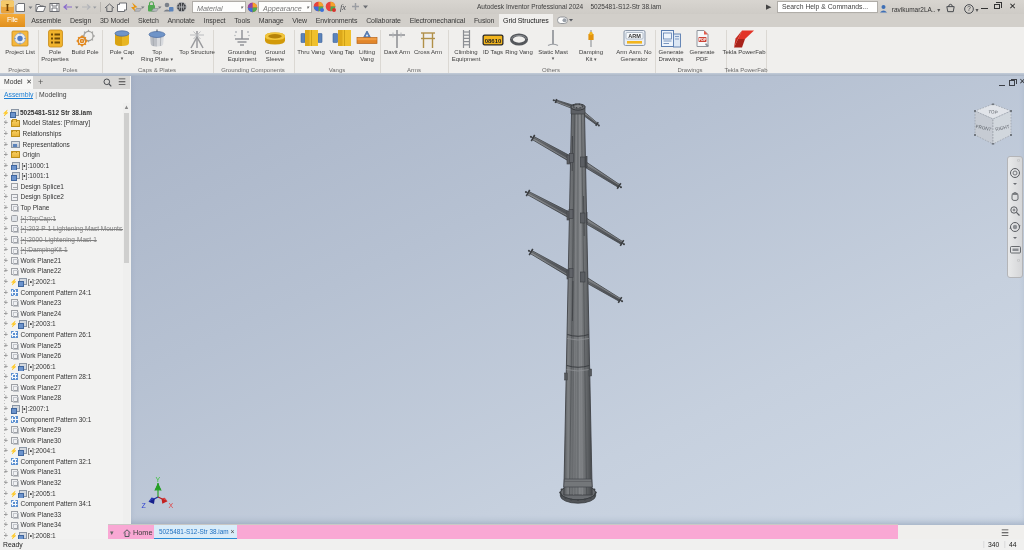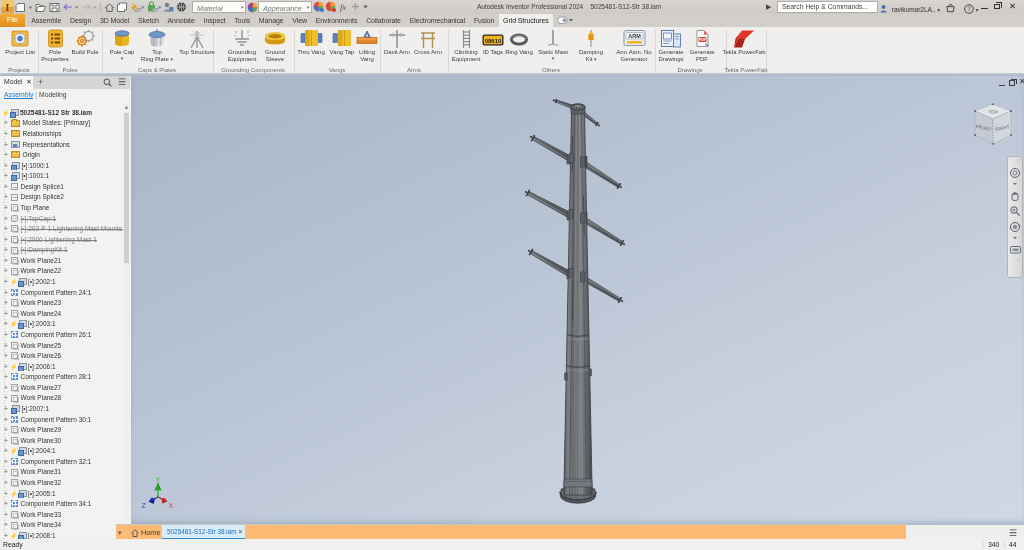--- a/index.html
+++ b/index.html
@@ -43,21 +43,21 @@
 .ti-rep:after{content:"";position:absolute;left:1px;top:2px;width:3.5px;height:3.5px;background:#5b83bb;}
 .ti-spl:after{content:"";position:absolute;left:1px;top:2.5px;width:4px;height:1px;background:#a8abb0;}
 .ti-cap{width:7px;height:7px;border:0.6px solid #9da0a5;background:#dde1e6;border-radius:1.5px;margin-top:0.5px;}
 #bscroll{position:absolute;left:123px;top:27px;width:7px;height:427px;background:#efefee;}
 #bthumb{position:absolute;left:1px;top:10px;width:5px;height:150px;background:#cfcfce;}
 #viewport{position:absolute;left:131px;top:0;width:893px;height:449px;background:linear-gradient(155deg,#a9b4c7 0%,#b6c1d2 35%,#c6d0de 70%,#cfd9e6 100%);box-shadow:inset 0 -5px 7px -3px rgba(100,120,150,0.45);}
 #viewcube{position:absolute;left:841px;top:26px;}
 #navbar{position:absolute;left:876px;top:80px;width:16px;height:122px;background:linear-gradient(90deg,#e8e9ea,#d5d6d8);border:1px solid #b4b5b8;border-radius:3px;}
 #navbar svg{display:block;margin:3.5px auto;}
 #triad{position:absolute;left:9px;top:399px;}
-#doctabs{position:absolute;left:116px;top:524px;width:790px;height:15px;background:#fdba74;border-top:1px solid #cac8c5;font-size:7.3px;color:#3a3a3a;}
+#doctabs{position:absolute;left:108px;top:524px;width:790px;height:15px;background:#f9a8d4;border-top:1px solid #cac8c5;font-size:7.3px;color:#3a3a3a;}
 #statusbar{position:absolute;left:0;top:539px;width:1024px;height:11px;background:#f0f0ef;font-size:6.8px;color:#222;}
 </style></head><body>
 <div id="app">
   <div id="titlebar">
     <div id="qat" style="position:absolute;left:0;top:0;height:14px;">
 <svg width="190" height="14" viewBox="0 0 190 14">
 <rect x="1" y="0.5" width="13" height="13" rx="1.5" fill="#e8a33d"></rect>
 <rect x="1" y="0.5" width="13" height="6.5" rx="1.5" fill="#f5c96a"></rect>
 <text x="7.5" y="11" font-size="10" text-anchor="middle" fill="#6e4204" font-family="Liberation Serif" font-weight="bold">I</text>
 <g stroke="#5f6166" stroke-width="0.9" fill="none">

